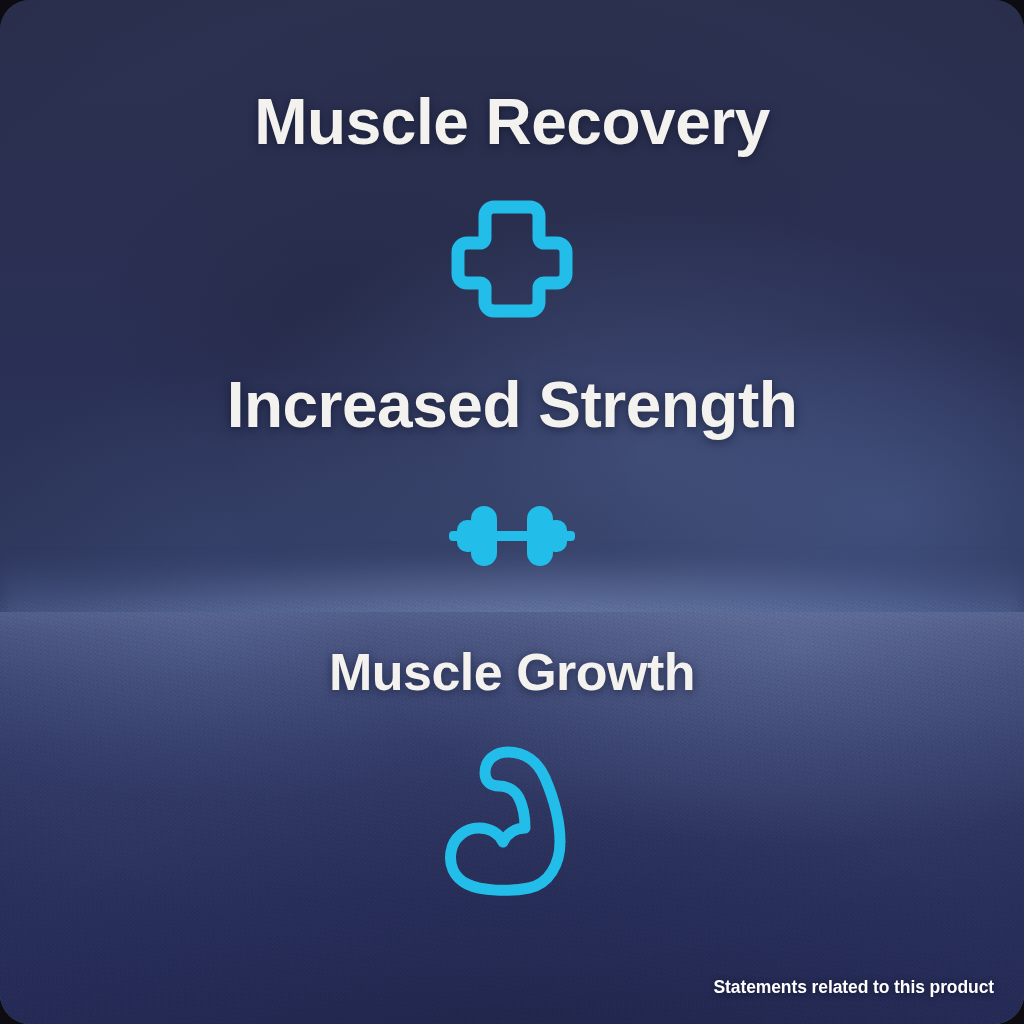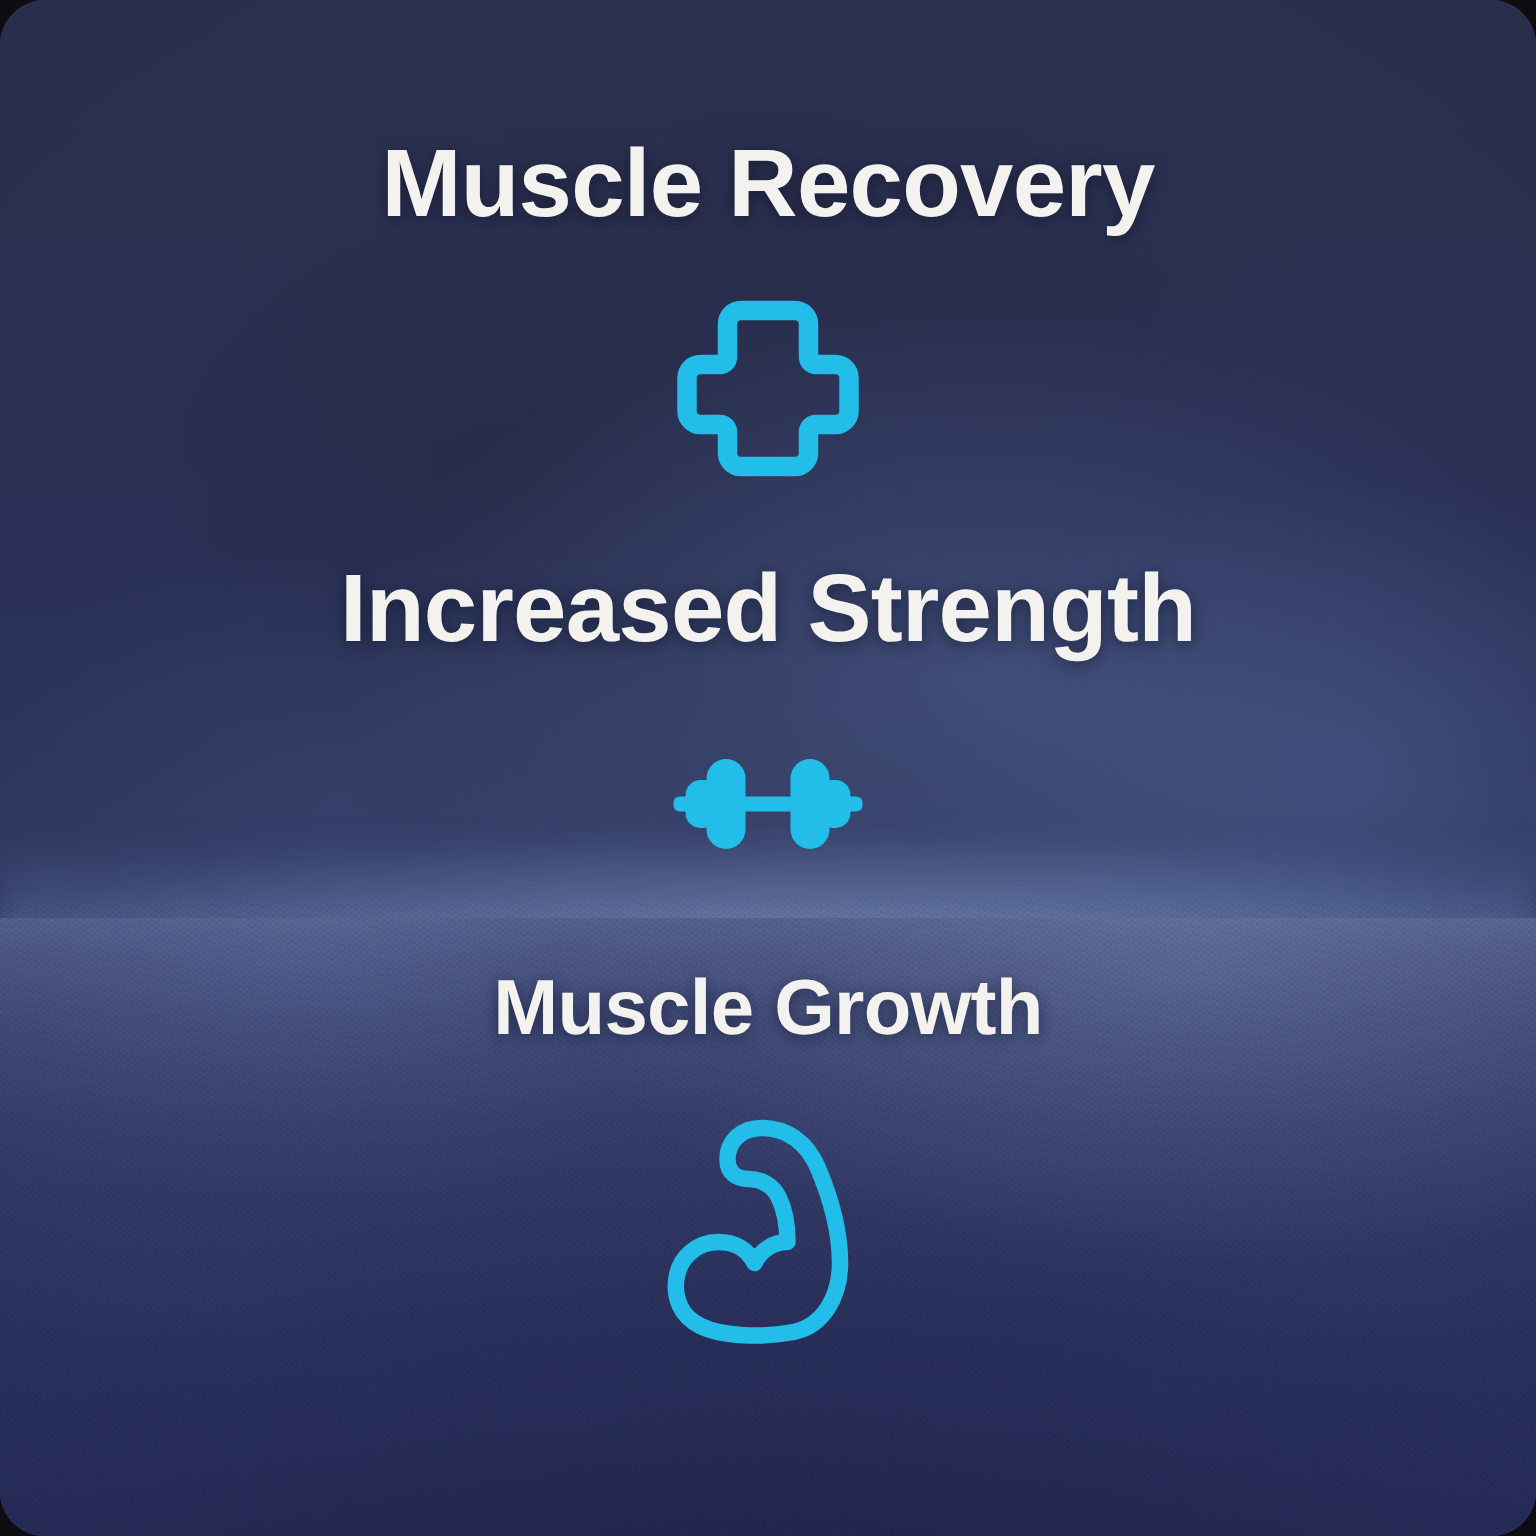--- a/index.html
+++ b/index.html
@@ -197,15 +197,16 @@
                  C68 148 40 147 26 140 C12 133 8 120 10 108
                  C12 94 24 84 38 84 C50 84 58 90 62 98
                  C66 90 74 84 84 84 C84 72 82 62 78 54
                  C74 46 66 42 58 42 C50 42 44 38 44 29 Z" fill="none" stroke="#22BDE8" stroke-width="11" stroke-linejoin="round" stroke-linecap="round"></path>
       </svg>
     </div>
 
   </div>
 
   <div class="disclaimer">
+    <div>Statements related to this product</div>
   </div>
 
 </div>
 
 </body></html>

